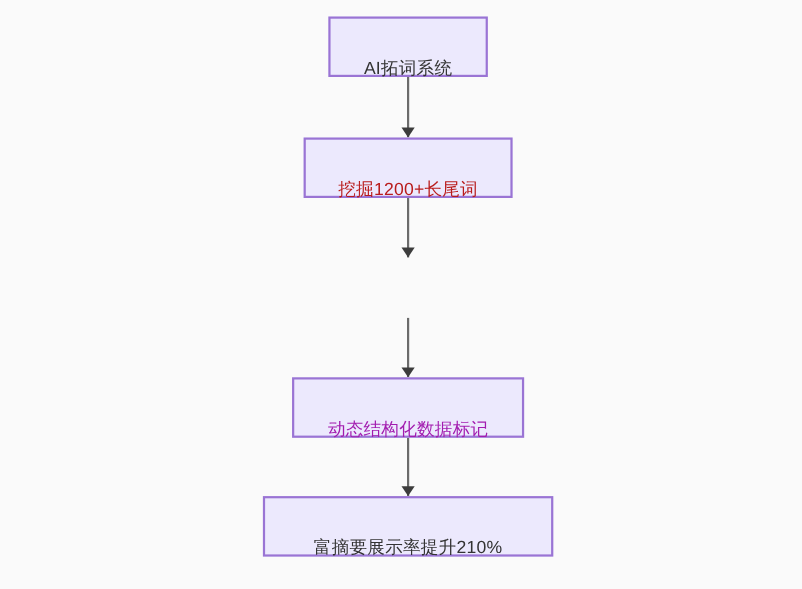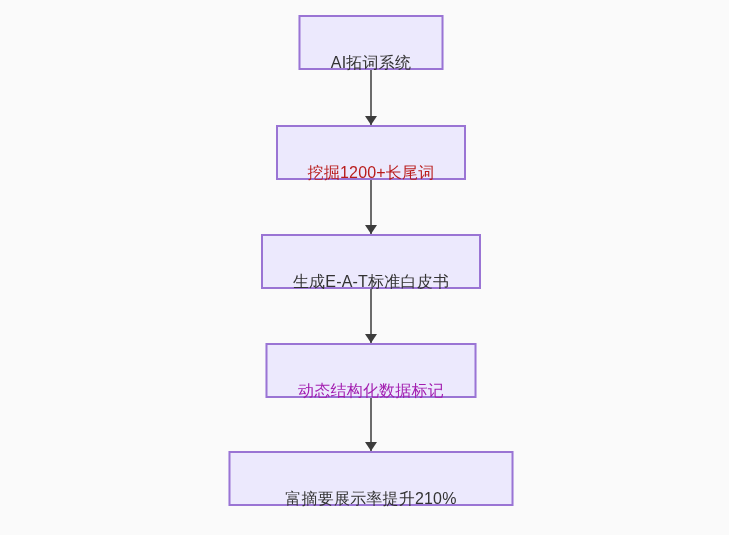--- a/index.html
+++ b/index.html
@@ -90,22 +90,19 @@
     <div class="edge-line" style="height: 53px; background: rgb(107, 107, 107);"></div>
     <div class="edge-head" style="border-top-color: rgb(60, 60, 60);"></div>
   </div>
 
   <div class="node" style="left: 371px; top: 15px; width: 145px; background: rgb(236, 233, 253); border-color: rgb(154, 116, 212);">
     <span class="node-label" style="color: rgb(51, 51, 51);">AI拓词系统</span>
   </div>
   <div class="node" style="left: 371px; top: 125px; width: 190px; background: rgb(236, 233, 253); border-color: rgb(154, 116, 212);">
     <span class="node-label" style="color: #b91c1c;">挖掘1200+长尾词</span>
   </div>
-  <div class="node" style="left: 371px; top: 234px; width: 220px; background: rgb(236, 233, 253); border-color: rgb(154, 116, 212);">
-    <span class="node-label" style="color: rgb(51, 51, 51);">生成E-A-T标准白皮书</span>
-  </div>
   <div class="node" style="left: 371px; top: 343px; width: 211px; background: rgb(236, 233, 253); border-color: rgb(154, 116, 212);">
     <span class="node-label" style="color: #a21caf;">动态结构化数据标记</span>
   </div>
-  <div class="node" style="left: 371px; top: 451px; width: 285px; background: rgb(236, 233, 253); border-color: rgb(154, 116, 212);">
+  <div class="node" style="left: 371px; top: 451px; width: 264px; background: rgb(236, 233, 253); border-color: rgb(154, 116, 212);">
     <span class="node-label" style="color: rgb(51, 51, 51);">富摘要展示率提升210%</span>
   </div>
 </div>
 
 </body></html>

